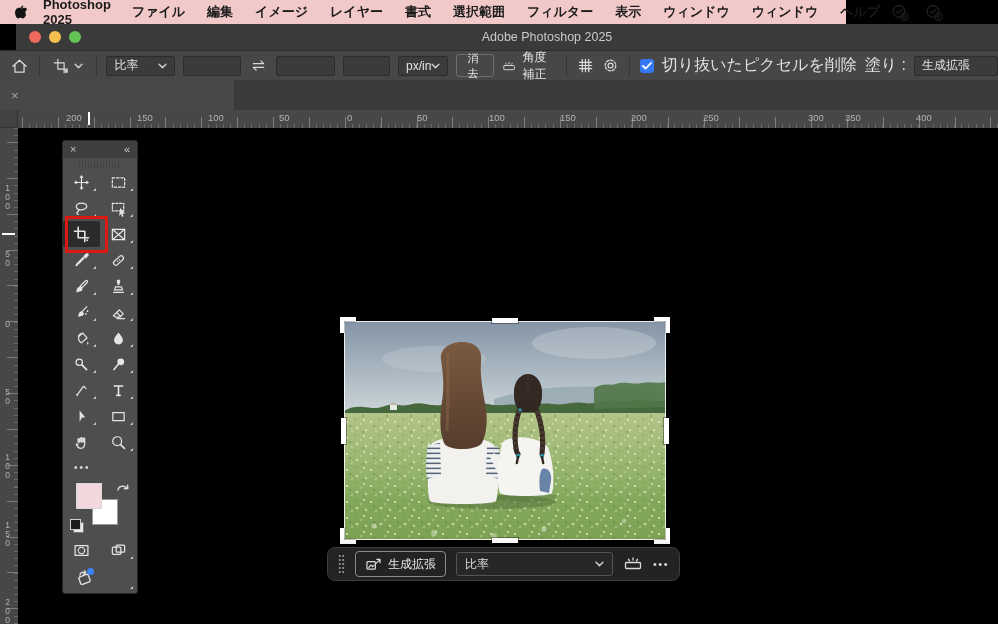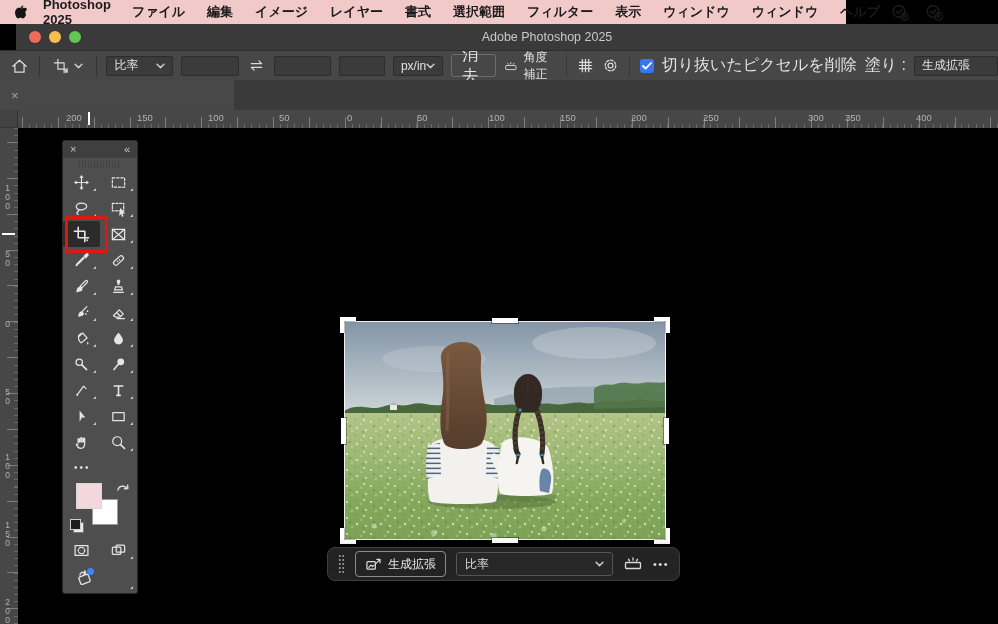--- a/index.html
+++ b/index.html
@@ -27,21 +27,21 @@
   .optionsbar svg{display:block}
   .obic path,.obic rect,.obic circle{stroke:#dcdcdc;fill:none;stroke-width:1.3;stroke-linecap:round;stroke-linejoin:round;}
   .ob-sep{width:1px;height:22px;background:#363636;margin:0 2px;}
   .ob-tool{display:flex;align-items:center;gap:5px;padding:0 3px;}
   .ob-select{height:20px;background:#3b3b3b;border:1px solid #2c2c2c;border-radius:2px;display:flex;align-items:center;
              justify-content:space-between;color:#e2e2e2;font-size:12px;padding:0 7px;box-sizing:border-box;}
   .ob-ratio{width:88px}.ob-unit{width:56px}.ob-fill{width:84px;flex:none;}
   .ob-input{width:76px;height:20px;background:#3b3b3b;border:1px solid #2c2c2c;border-radius:2px;box-sizing:border-box;
             color:#e2e2e2;font-size:12px;line-height:18px;padding:0 5px;}
   .ob-input.small{width:60px}
-  .ob-btn{height:21px;padding:0 10px;border:1px solid #6d6d6d;border-radius:3px;color:#e5e5e5;font-size:16px;
+  .ob-btn{height:21px;padding:0 10px;border:1px solid #6d6d6d;border-radius:3px;color:#e5e5e5;font-size:11px;
           display:flex;align-items:center;background:transparent;}
   .ob-straight{display:flex;align-items:center;gap:6px;color:#e2e2e2;font-size:12px;}
   .ob-label{color:#e2e2e2;font-size:16px;white-space:nowrap;}
   .ob-check{width:14px;height:14px;background:#3478f6;border-radius:3px;display:flex;align-items:center;justify-content:center;flex:none;}
   
   .tabbar{position:absolute;left:0;top:80px;width:998px;height:30px;background:#3a3a3a;}
   .doc-tab{position:absolute;left:0;top:0;width:234px;height:30px;background:#484848;display:flex;align-items:center;
            gap:9px;padding:0 11px;box-sizing:border-box;}
   .tab-close{color:#a5a5a5;font-size:13px;line-height:1;}
   .tab-title{color:#d6d6d6;font-size:12px;white-space:nowrap;}

